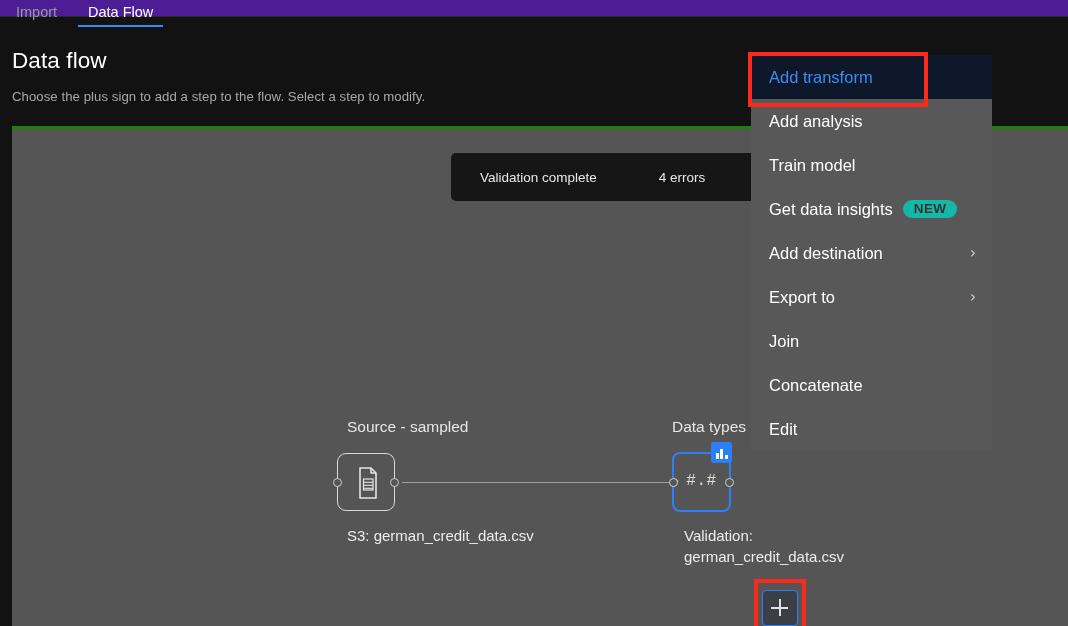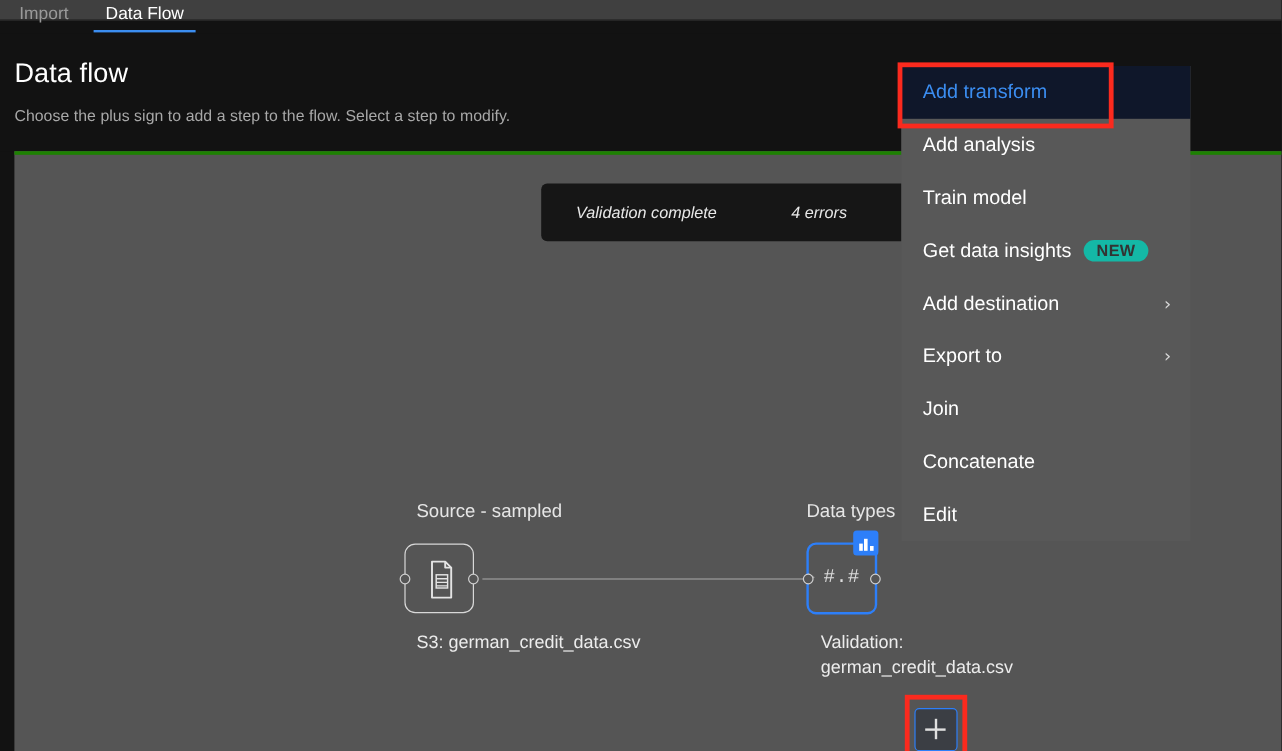--- a/index.html
+++ b/index.html
@@ -15,21 +15,21 @@
     position: relative;
     -webkit-font-smoothing: antialiased;
   }
 
   
   .tabbar {
     position: absolute;
     left: 0; top: 0;
     width: 1068px;
     height: 17px;
-    background: #404040;
+    background: #4c1d95;
     border-bottom: 1px solid #2a2a2a;
     box-sizing: border-box;
     padding-left: 19px;
   }
   .tab {
     position: absolute;
     top: 0;
     height: 27px;
     line-height: 25px;
     font-size: 14.5px;
@@ -86,21 +86,20 @@
     left: 451px;
     top: 153px;
     width: 320px;
     height: 48px;
     background: #161616;
     border-radius: 5px;
     display: flex;
     align-items: center;
     white-space: nowrap;
     overflow: hidden;
-    font-style: italic;
   }
   .toast-msg {
     font-size: 13.5px;
     color: #e8e8e8;
     margin-left: 29px;
   }
   .toast-errors {
     font-size: 13.5px;
     color: #e8e8e8;
     margin-left: 62px;

